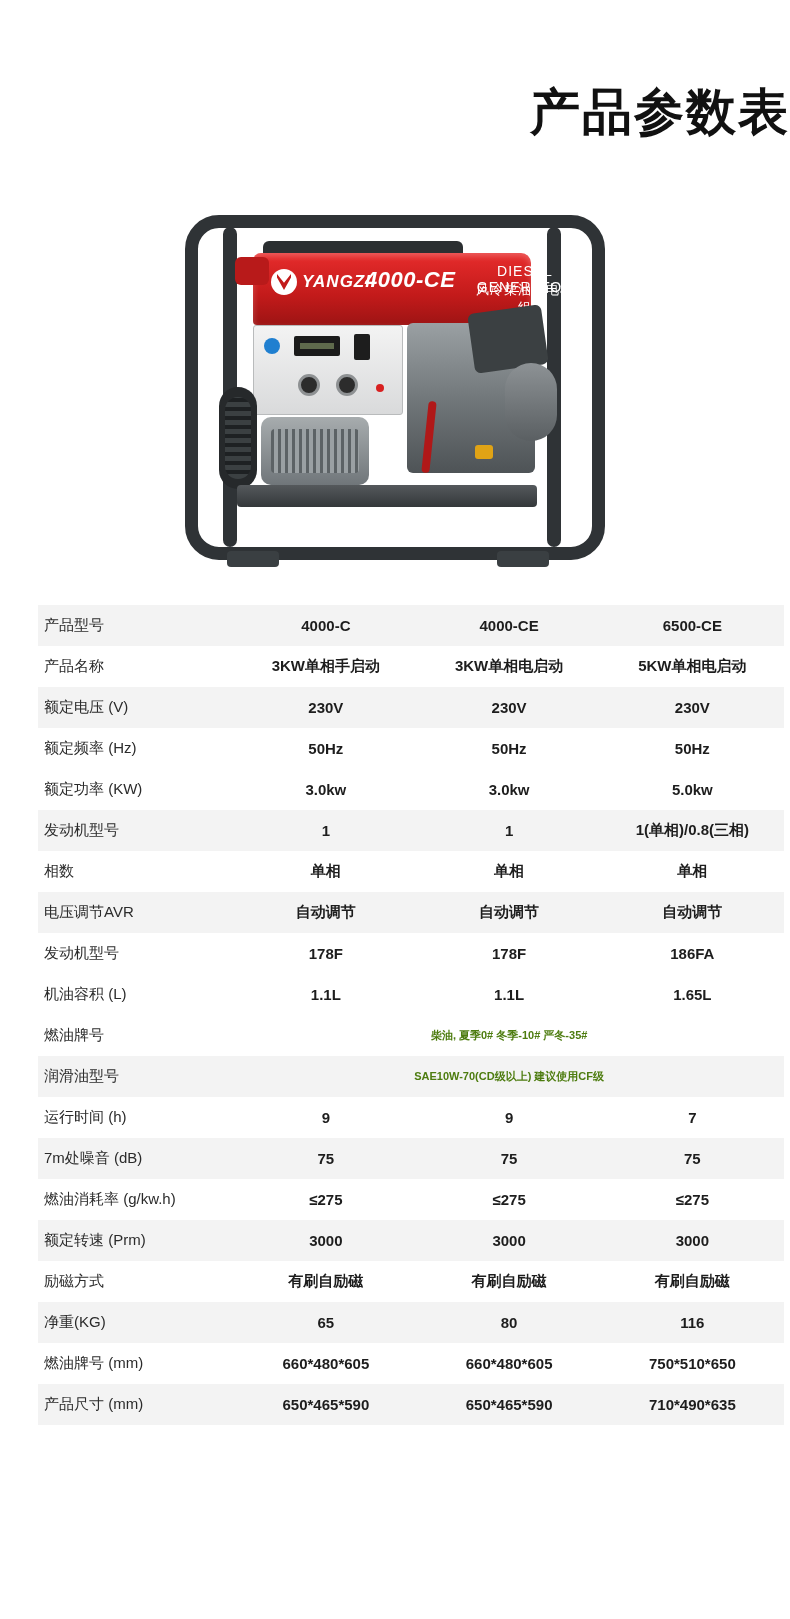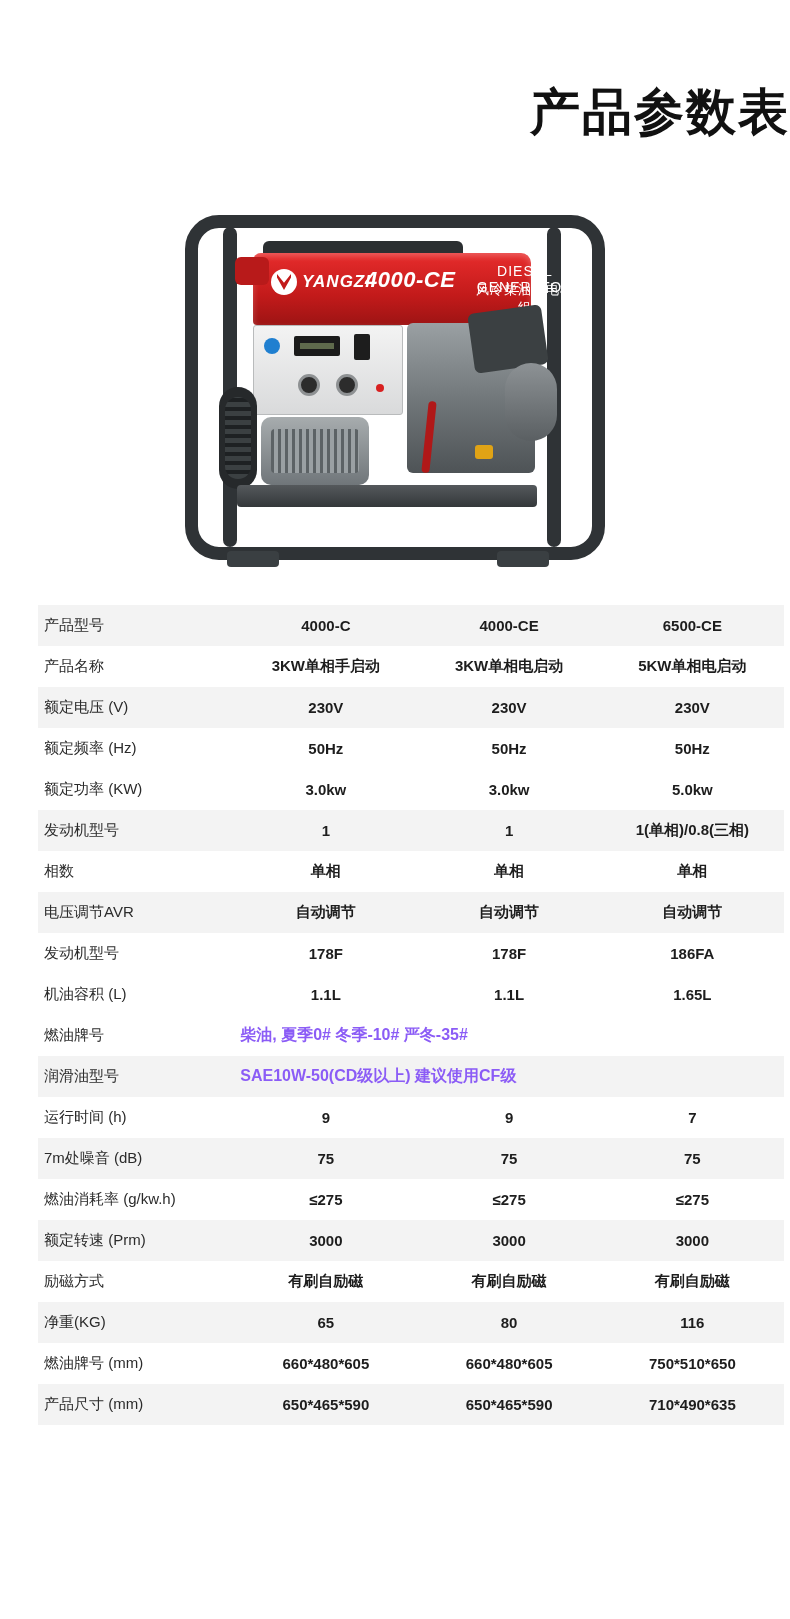--- a/index.html
+++ b/index.html
@@ -307,23 +307,24 @@
     text-align: left;
   }
   td.val {
     text-align: center;
     font-weight: bold;
     color: #1d1d1d;
     font-size: 15px;
     width: 183px;
   }
   td.val-span {
+    text-align: center;
     font-weight: bold;
-    color: #8b5cf6;
-    font-size: 16px;
+    color: #4d7c0f;
+    font-size: 11px;
   }
 </style>
 </head>
 <body>
 
 <div class="page">
 
   <h1 class="page-title">产品参数表</h1>
 
   <div class="hero">
@@ -429,21 +430,21 @@
             <td class="val">1.1L</td>
             <td class="val">1.1L</td>
             <td class="val">1.65L</td>
           </tr>
           <tr class="even">
             <td class="label">燃油牌号</td>
             <td class="val-span" colspan="3">柴油, 夏季0#  冬季-10#  严冬-35#</td>
           </tr>
           <tr class="odd">
             <td class="label">润滑油型号</td>
-            <td class="val-span" colspan="3">SAE10W-50(CD级以上) 建议使用CF级</td>
+            <td class="val-span" colspan="3">SAE10W-70(CD级以上) 建议使用CF级</td>
           </tr>
           <tr class="even">
             <td class="label">运行时间 (h)</td>
             <td class="val">9</td>
             <td class="val">9</td>
             <td class="val">7</td>
           </tr>
           <tr class="odd">
             <td class="label">7m处噪音 (dB)</td>
             <td class="val">75</td>

